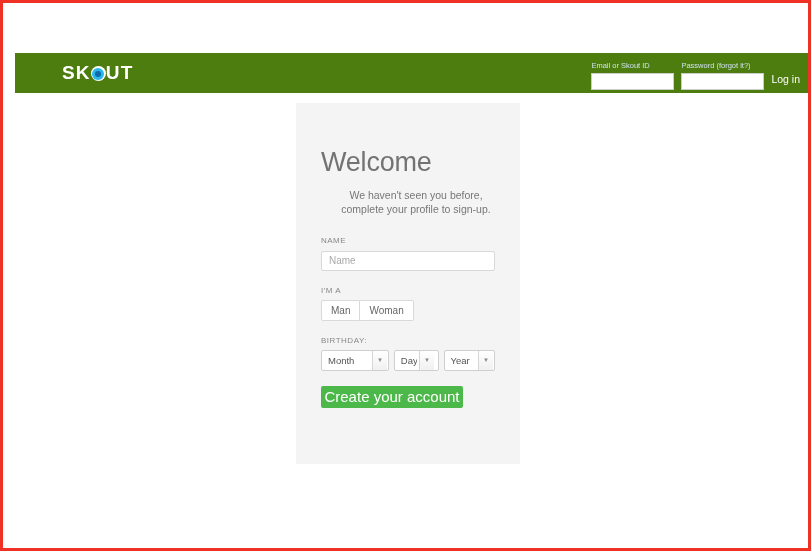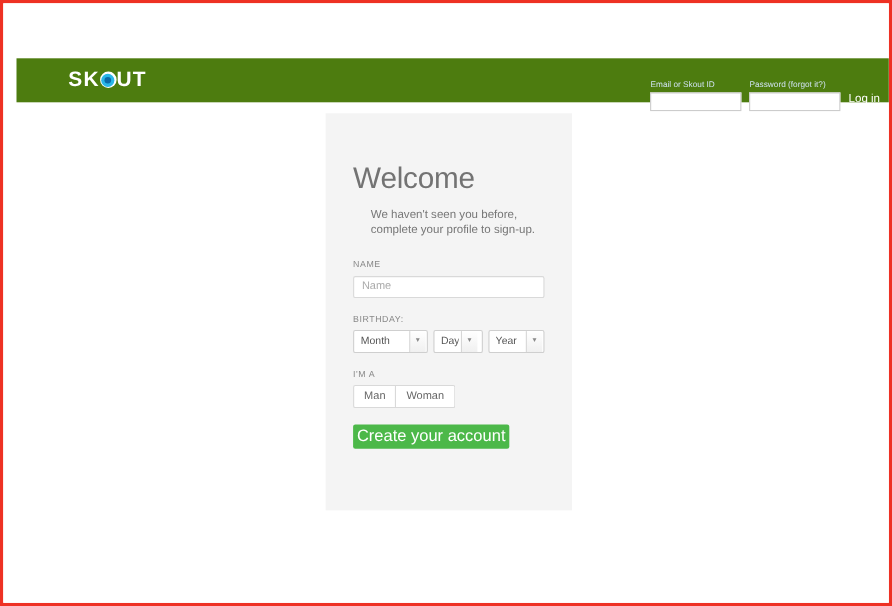--- a/index.html
+++ b/index.html
@@ -102,21 +102,21 @@
   }
 
   
   .login-cluster {
     position: absolute;
     right: 20px;
     top: 0;
     height: 40px;
     display: flex;
     align-items: flex-start;
-    padding-top: 19px;
+    padding-top: 8px;
     box-sizing: border-box;
   }
   .login-field {
     display: flex;
     flex-direction: column;
     margin-right: 7px;
   }
   .login-label {
     color: #cfe2f0;
     font-size: 7.5px;
@@ -164,20 +164,21 @@
     margin: 0 0 11px 0;
     line-height: 30px;
     letter-spacing: -0.2px;
   }
   .subtitle {
     font-size: 10.5px;
     color: #777777;
     line-height: 14px;
     margin: 0 0 20px 16px;
     max-width: 168px;
+    text-align: center;
   }
   .field-label {
     font-size: 8px;
     color: #888888;
     letter-spacing: 0.5px;
     margin-bottom: 5px;
     text-transform: none;
   }
   .text-input {
     width: 174px;
@@ -308,48 +309,48 @@
 
     <div class="card">
       <div class="card-inner">
 
         <h1 class="welcome">Welcome</h1>
         <p class="subtitle">We haven't seen you before, complete your profile to sign-up.</p>
 
         <div class="group">
           <div class="field-label">NAME</div>
           <input class="text-input" type="text" placeholder="Name" style="">
+        </div>
+
+        <div class="group">
+          <div class="field-label">I'M A</div>
+          <div class="seg-group">
+            <div class="seg">Man</div>
+            <div class="seg">Woman</div>
+          </div>
         </div>
 
         <div class="group">
           <div class="field-label">BIRTHDAY:</div>
           <div class="bday-row">
             <div class="sel sel-month">
               <span class="sel-text">Month</span>
               <span class="sel-arrow">▼</span>
             </div>
             <div class="sel sel-day">
               <span class="sel-text">Day</span>
               <span class="sel-arrow">▼</span>
             </div>
             <div class="sel sel-year">
               <span class="sel-text">Year</span>
               <span class="sel-arrow">▼</span>
             </div>
           </div>
         </div>
 
-        <div class="group">
-          <div class="field-label">I'M A</div>
-          <div class="seg-group">
-            <div class="seg">Man</div>
-            <div class="seg">Woman</div>
-          </div>
-        </div>
-
 
         <div class="cta">Create your account</div>
 
       </div>
     </div>
 
   </div>
 </div>
 
 </body></html>

